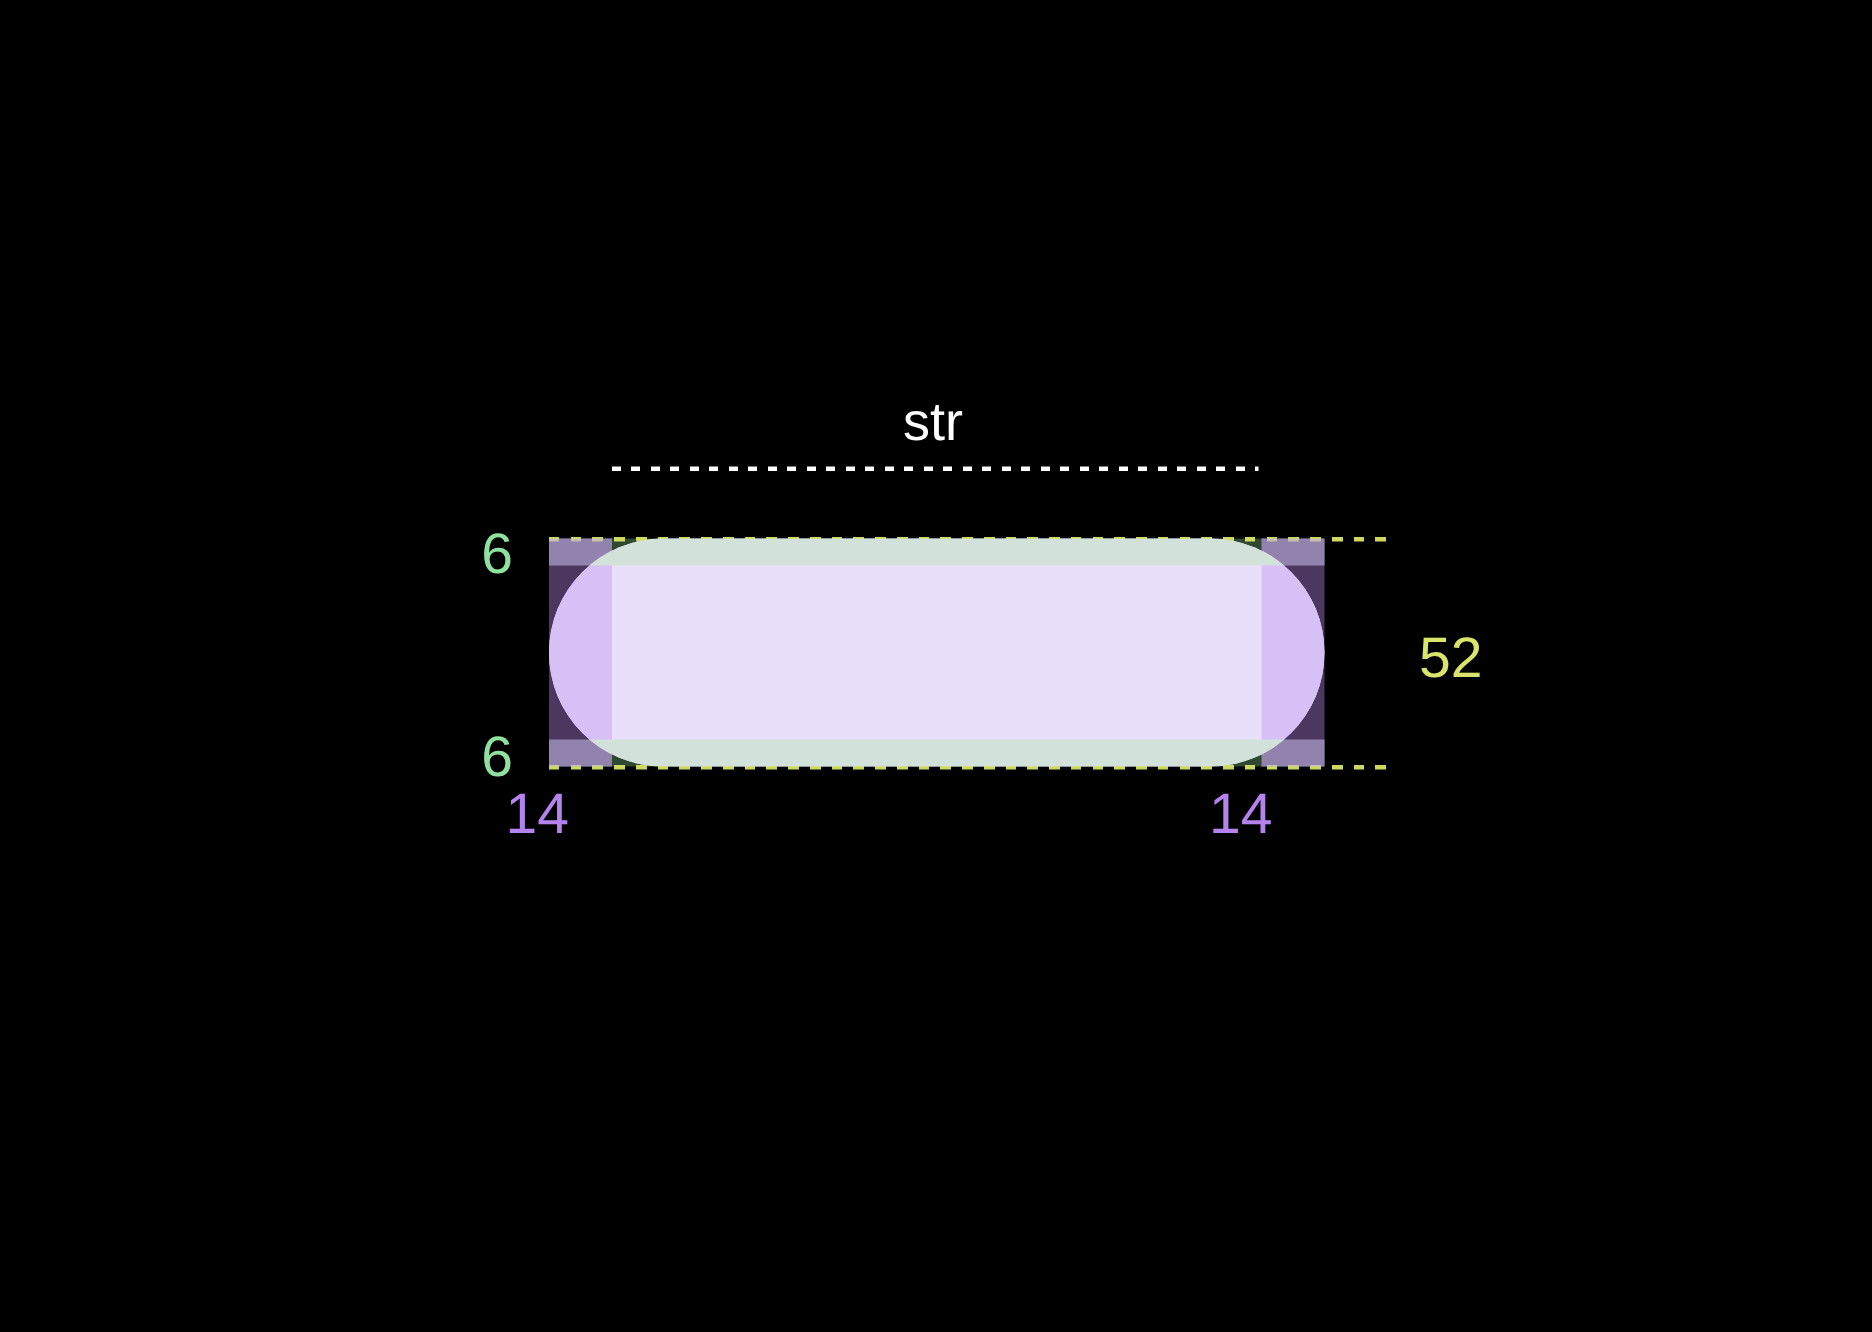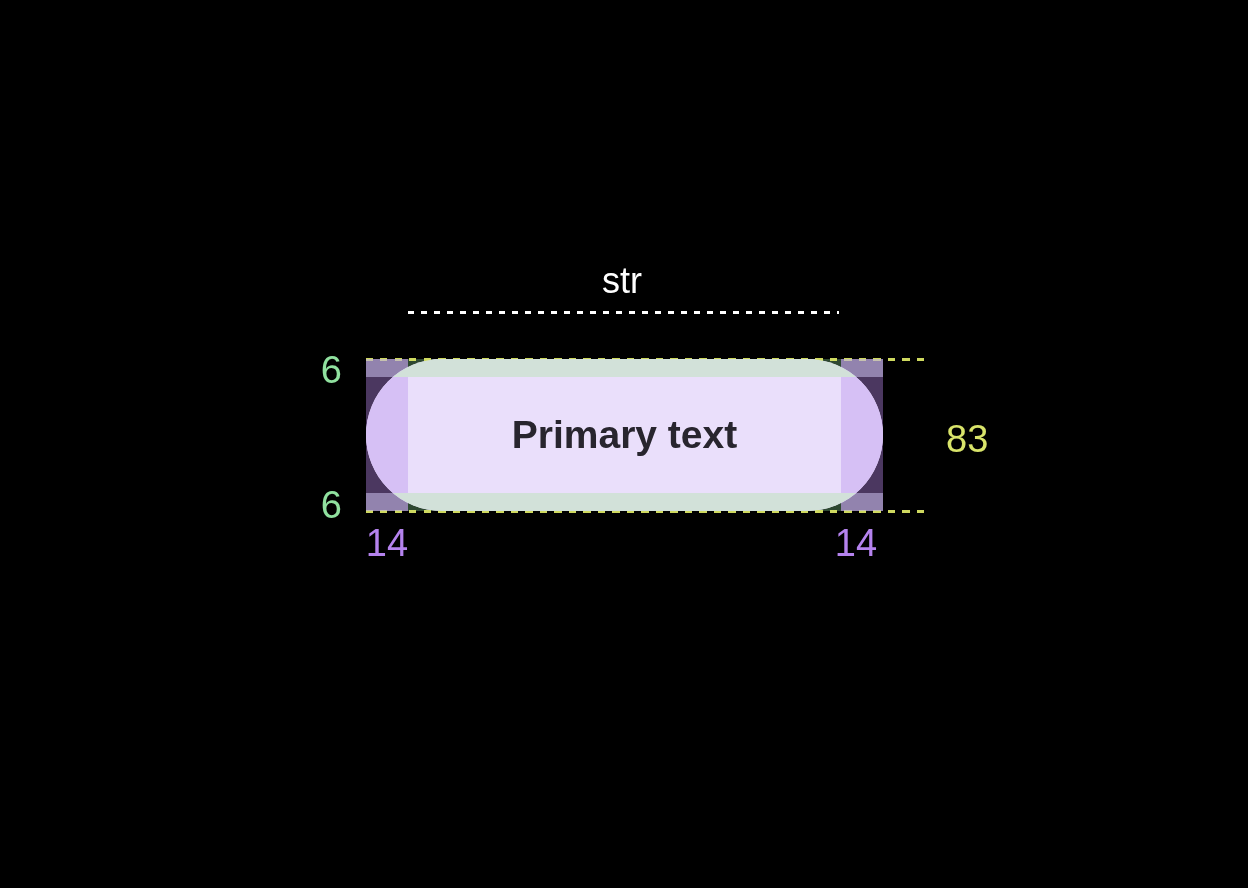--- a/index.html
+++ b/index.html
@@ -97,21 +97,21 @@
     left: 282px; width: 60px; text-align: right;
     color: var(--label-green, #90e19f);
   }
   .m6.top { top: 351px; }
   .m6.bottom { top: 486px; }
   .m52 {
     left: 946px; top: 420px;
     color: var(--label-yellow, #d9e46a);
   }
   .m14 {
-    width: 100px; text-align: center; top: 524px;
+    width: 100px; text-align: left; top: 524px;
     color: var(--label-purple, #b583ee);
   }
   .m14.left { left: 337px; }
   .m14.right { left: 806px; }
 </style>
 </head>
 <body>
 
 <div class="stage">
 
@@ -122,31 +122,30 @@
     <div class="abs band-dark top"></div>
     <div class="abs band-dark bottom"></div>
     <div class="abs col-dark left"></div>
     <div class="abs col-dark right"></div>
 
     <div class="abs pill">
       <div class="pill-col left"></div>
       <div class="pill-col right"></div>
       <div class="pill-band top"></div>
       <div class="pill-band bottom"></div>
-      <span class="btn-label">Primary text</span>
     </div>
 
     <div class="abs dash-yellow top"></div>
     <div class="abs dash-yellow bottom"></div>
 
     <div class="abs corner tl"></div>
     <div class="abs corner tr"></div>
     <div class="abs corner bl"></div>
     <div class="abs corner br"></div>
   </div>
 
   <div class="abs measure m6 top">6</div>
   <div class="abs measure m6 bottom">6</div>
-  <div class="abs measure m52">83</div>
+  <div class="abs measure m52">52</div>
   <div class="abs measure m14 left">14</div>
   <div class="abs measure m14 right">14</div>
 
 </div>
 
 </body></html>

